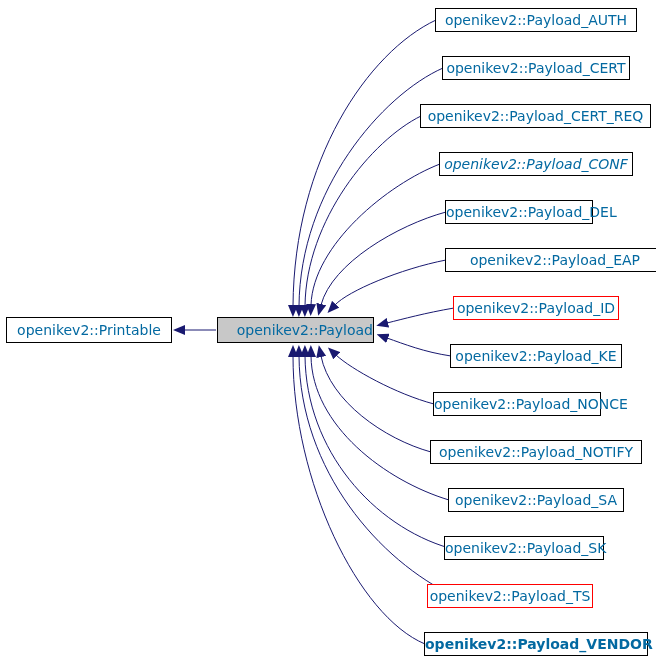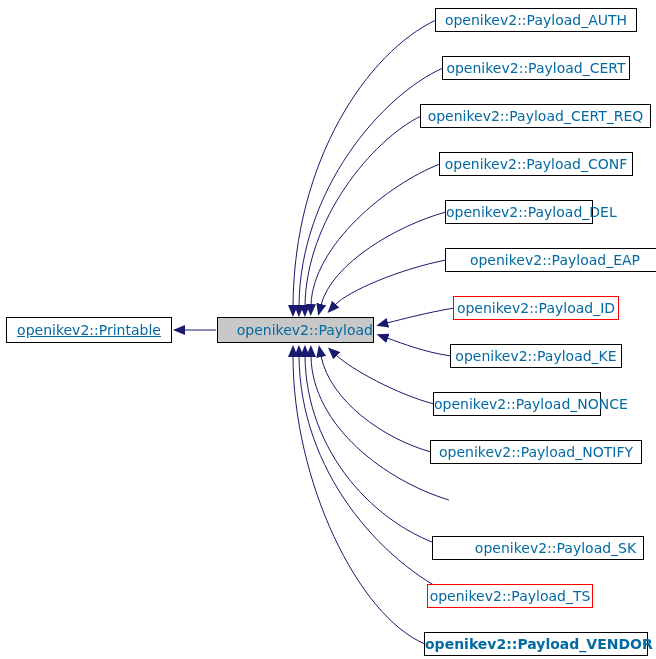--- a/index.html
+++ b/index.html
@@ -57,44 +57,45 @@
     <path class="edge" d="M454,308 C425,313 403,319 387,323" marker-end="url(#arrowhead)"></path>
     <path class="edge" d="M451,356 C424,352 404,344 387,338" marker-end="url(#arrowhead)"></path>
     <path class="edge" d="M434,404 C396,394 351,369 336,355" marker-end="url(#arrowhead)"></path>
     <path class="edge" d="M431,452 C384,439 330,401 321,356" marker-end="url(#arrowhead)"></path>
     <path class="edge" d="M449,500 C386,481 312,426 311,356" marker-end="url(#arrowhead)"></path>
     <path class="edge" d="M449,548 C374,526 306,451 305,356" marker-end="url(#arrowhead)"></path>
     <path class="edge" d="M454,596 C380,561 300,471 299,356" marker-end="url(#arrowhead)"></path>
     <path class="edge" d="M425,644 C358,616 293,481 293,356" marker-end="url(#arrowhead)"></path>
   </svg>
 
-  <div class="node base" style="left:6px;top:317px;width:166px;text-decoration:underline;">openikev2::Printable</div>
+  <div class="node base" style="left:6px;top:317px;width:166px;">openikev2::Printable</div>
 
   <div class="node current" style="left:217px;top:317px;width:157px;text-align:right;">openikev2::Payload</div>
 
   <div class="node derived" style="left:435px;top:8px;width:202px;">openikev2::Payload_AUTH</div>
 
   <div class="node derived" style="left:442px;top:56px;width:188px;">openikev2::Payload_CERT</div>
 
   <div class="node derived" style="left:420px;top:104px;width:231px;">openikev2::Payload_CERT_REQ</div>
 
-  <div class="node derived" style="left:439px;top:152px;width:194px;">openikev2::Payload_CONF</div>
+  <div class="node derived" style="left:439px;top:152px;width:194px;font-style:italic;">openikev2::Payload_CONF</div>
 
   <div class="node derived" style="left:445px;top:200px;width:148px;">openikev2::Payload_DEL</div>
 
   <div class="node derived" style="left:445px;top:248px;width:220px;">openikev2::Payload_EAP</div>
 
   <div class="node derived highlight" style="left:453px;top:296px;width:166px;">openikev2::Payload_ID</div>
 
   <div class="node derived" style="left:450px;top:344px;width:172px;">openikev2::Payload_KE</div>
 
   <div class="node derived" style="left:433px;top:392px;width:168px;">openikev2::Payload_NONCE</div>
 
   <div class="node derived" style="left:430px;top:440px;width:212px;">openikev2::Payload_NOTIFY</div>
 
+  <div class="node derived" style="left:448px;top:488px;width:176px;">openikev2::Payload_SA</div>
 
-  <div class="node derived" style="left:432px;top:536px;width:212px;padding-left:35px;">openikev2::Payload_SK</div>
+  <div class="node derived" style="left:444px;top:536px;width:160px;">openikev2::Payload_SK</div>
 
   <div class="node derived highlight" style="left:427px;top:584px;width:166px;">openikev2::Payload_TS</div>
 
   <div class="node derived" style="left:424px;top:632px;width:224px;font-weight:bold;">openikev2::Payload_VENDOR</div>
 
 </div>
 
 </body></html>

